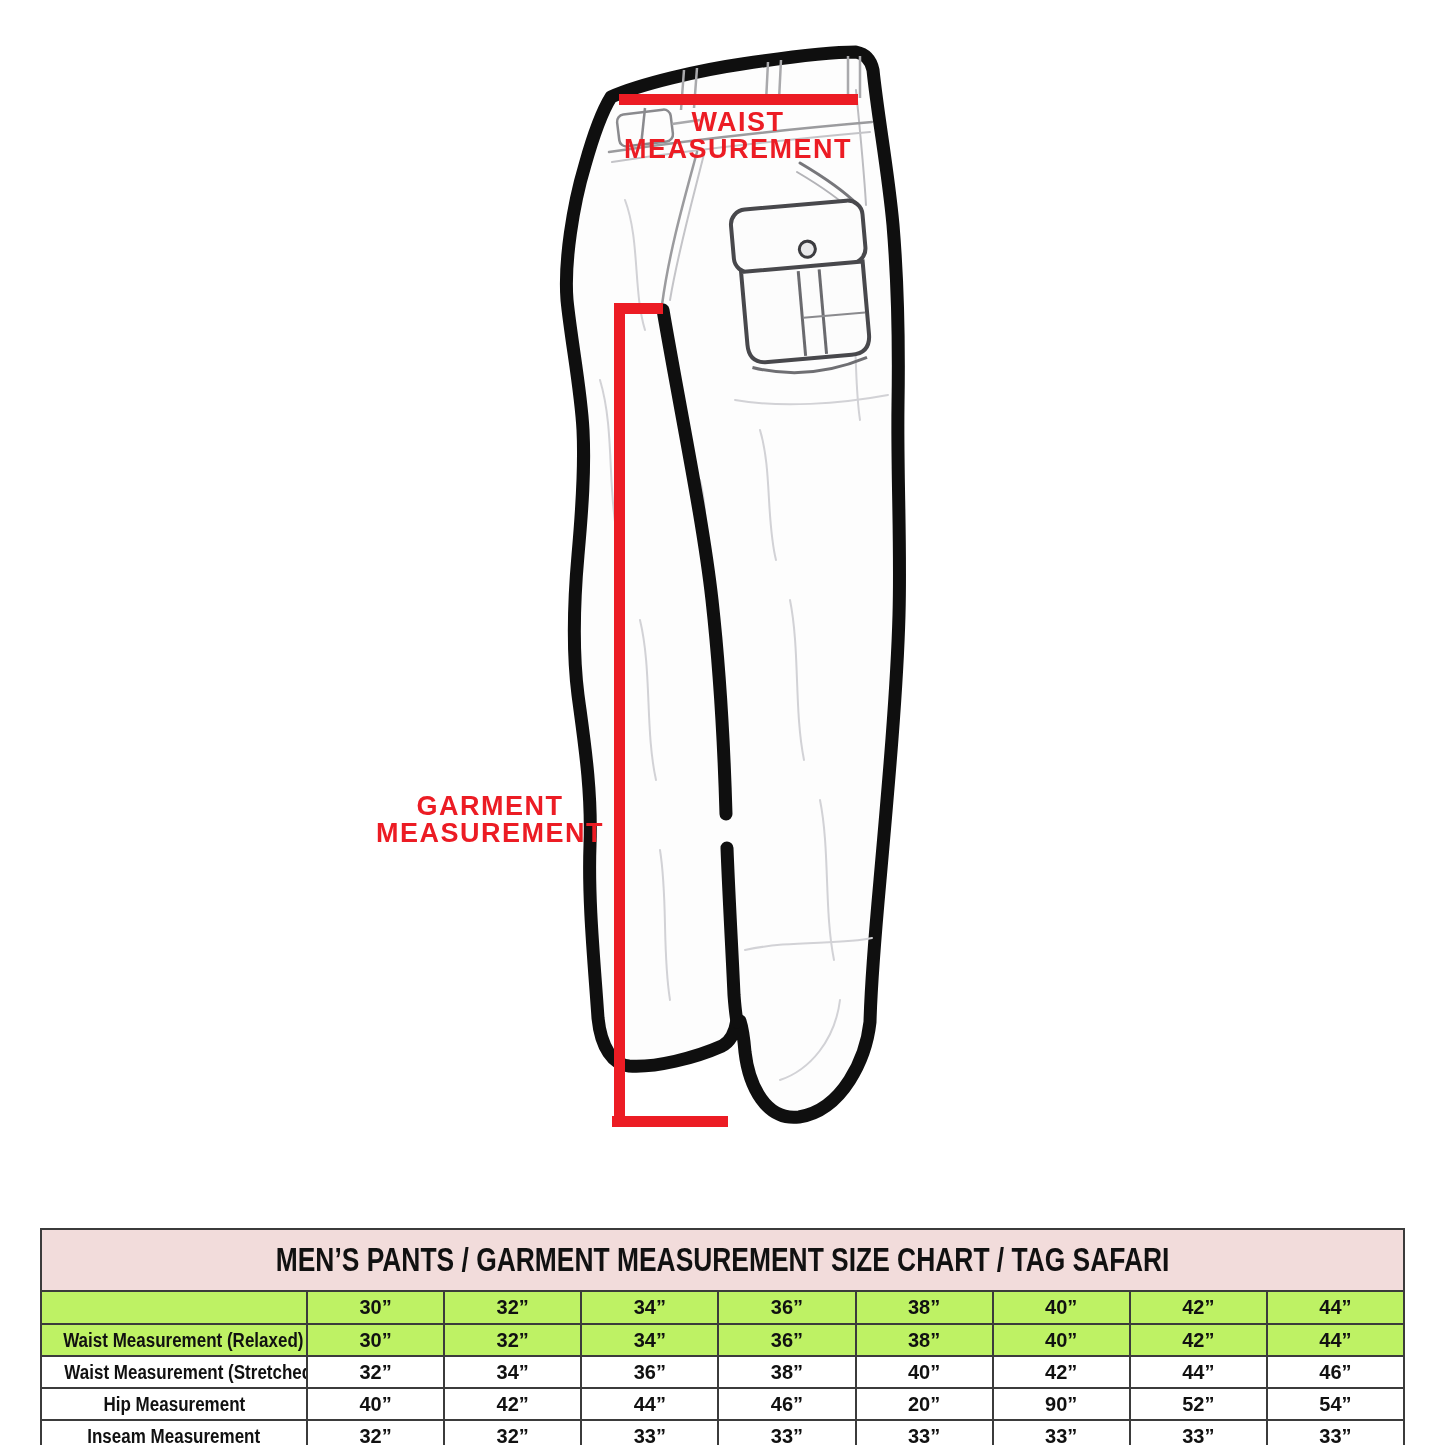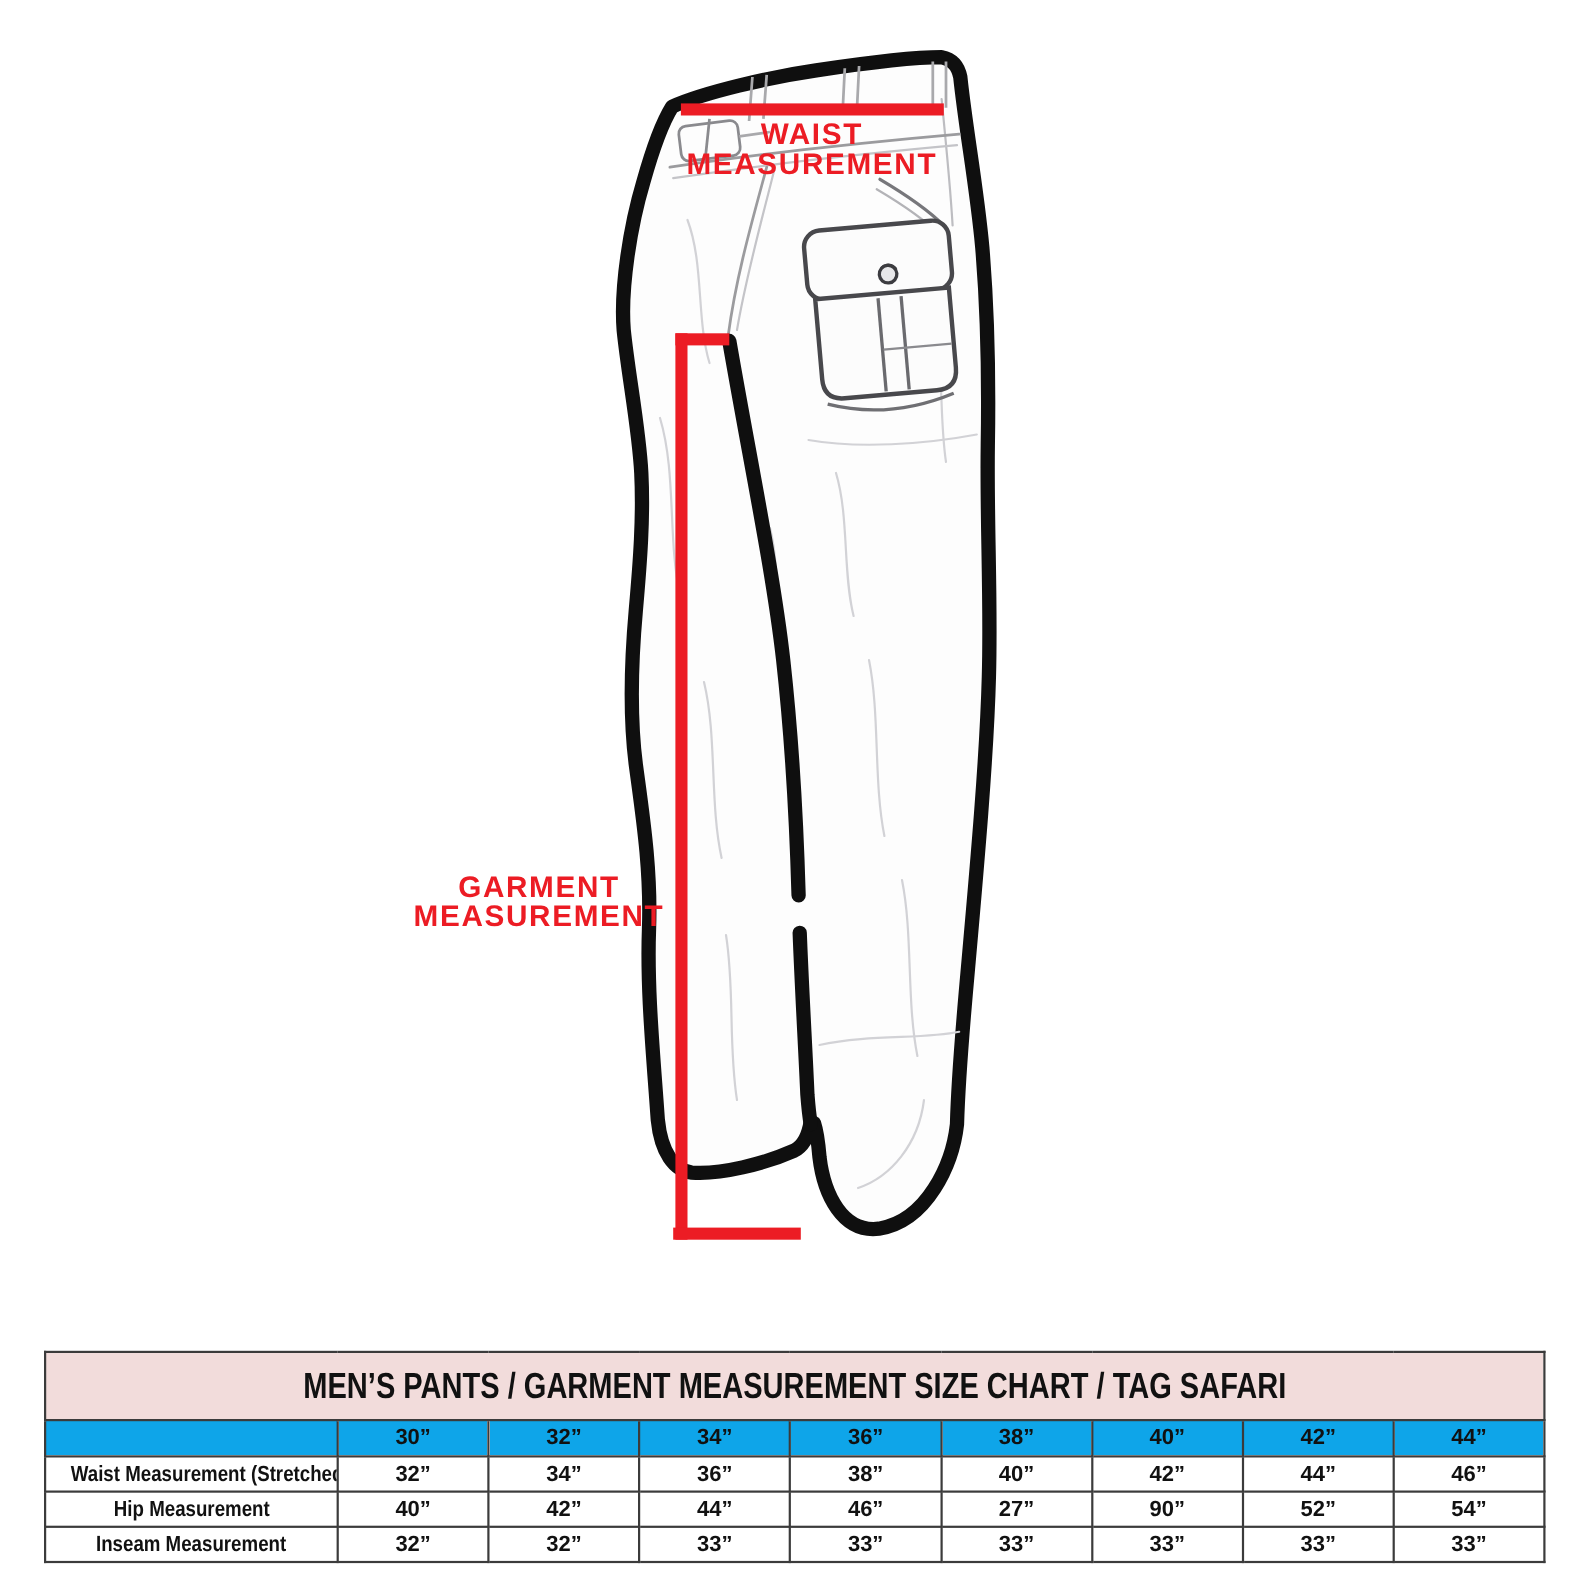--- a/index.html
+++ b/index.html
@@ -41,21 +41,21 @@
     font-weight:bold;
     padding:0;
     overflow:hidden;
   }
   td.title-cell{
     background:#f2dcdb;
     height:60px;
     font-size:33px;
   }
   td.title-cell .cond-t{display:inline-block;transform:scaleX(0.80);white-space:nowrap;}
-  tr.hdr td, tr.blue td{background:#0ea5e9;}
+  tr.hdr td, tr.blue td{background:#bef264;}
   tr.hdr td{height:31px;font-size:20px;}
   tr.datarow td{height:30px;font-size:20px;}
   tr.white td{background:#ffffff;}
   td.rowlabel .cond{display:inline-block;transform:scaleX(0.85);white-space:nowrap;font-size:20px;}
 </style>
 </head>
 <body>
 
 <div class="canvas">
 
@@ -180,38 +180,49 @@
           <td></td>
           <td>30”</td>
           <td>32”</td>
           <td>34”</td>
           <td>36”</td>
           <td>38”</td>
           <td>40”</td>
           <td>42”</td>
           <td>44”</td>
         </tr>
-        <tr class="datarow white">
-          <td class="rowlabel"><span class="cond">Waist Measurement (Stretched)</span></td>
+        <tr class="datarow blue">
+          <td class="rowlabel"><span class="cond">Waist Measurement (Relaxed)</span></td>
+          <td>30”</td>
           <td>32”</td>
           <td>34”</td>
           <td>36”</td>
           <td>38”</td>
           <td>40”</td>
           <td>42”</td>
           <td>44”</td>
+        </tr>
+        <tr class="datarow white">
+          <td class="rowlabel"><span class="cond">Waist Measurement (Stretched)</span></td>
+          <td>32”</td>
+          <td>34”</td>
+          <td>36”</td>
+          <td>38”</td>
+          <td>40”</td>
+          <td>42”</td>
+          <td>44”</td>
           <td>46”</td>
         </tr>
         <tr class="datarow white">
           <td class="rowlabel"><span class="cond">Hip Measurement</span></td>
           <td>40”</td>
           <td>42”</td>
           <td>44”</td>
           <td>46”</td>
-          <td>27”</td>
+          <td>20”</td>
           <td>90”</td>
           <td>52”</td>
           <td>54”</td>
         </tr>
         <tr class="datarow white">
           <td class="rowlabel"><span class="cond">Inseam Measurement</span></td>
           <td>32”</td>
           <td>32”</td>
           <td>33”</td>
           <td>33”</td>

